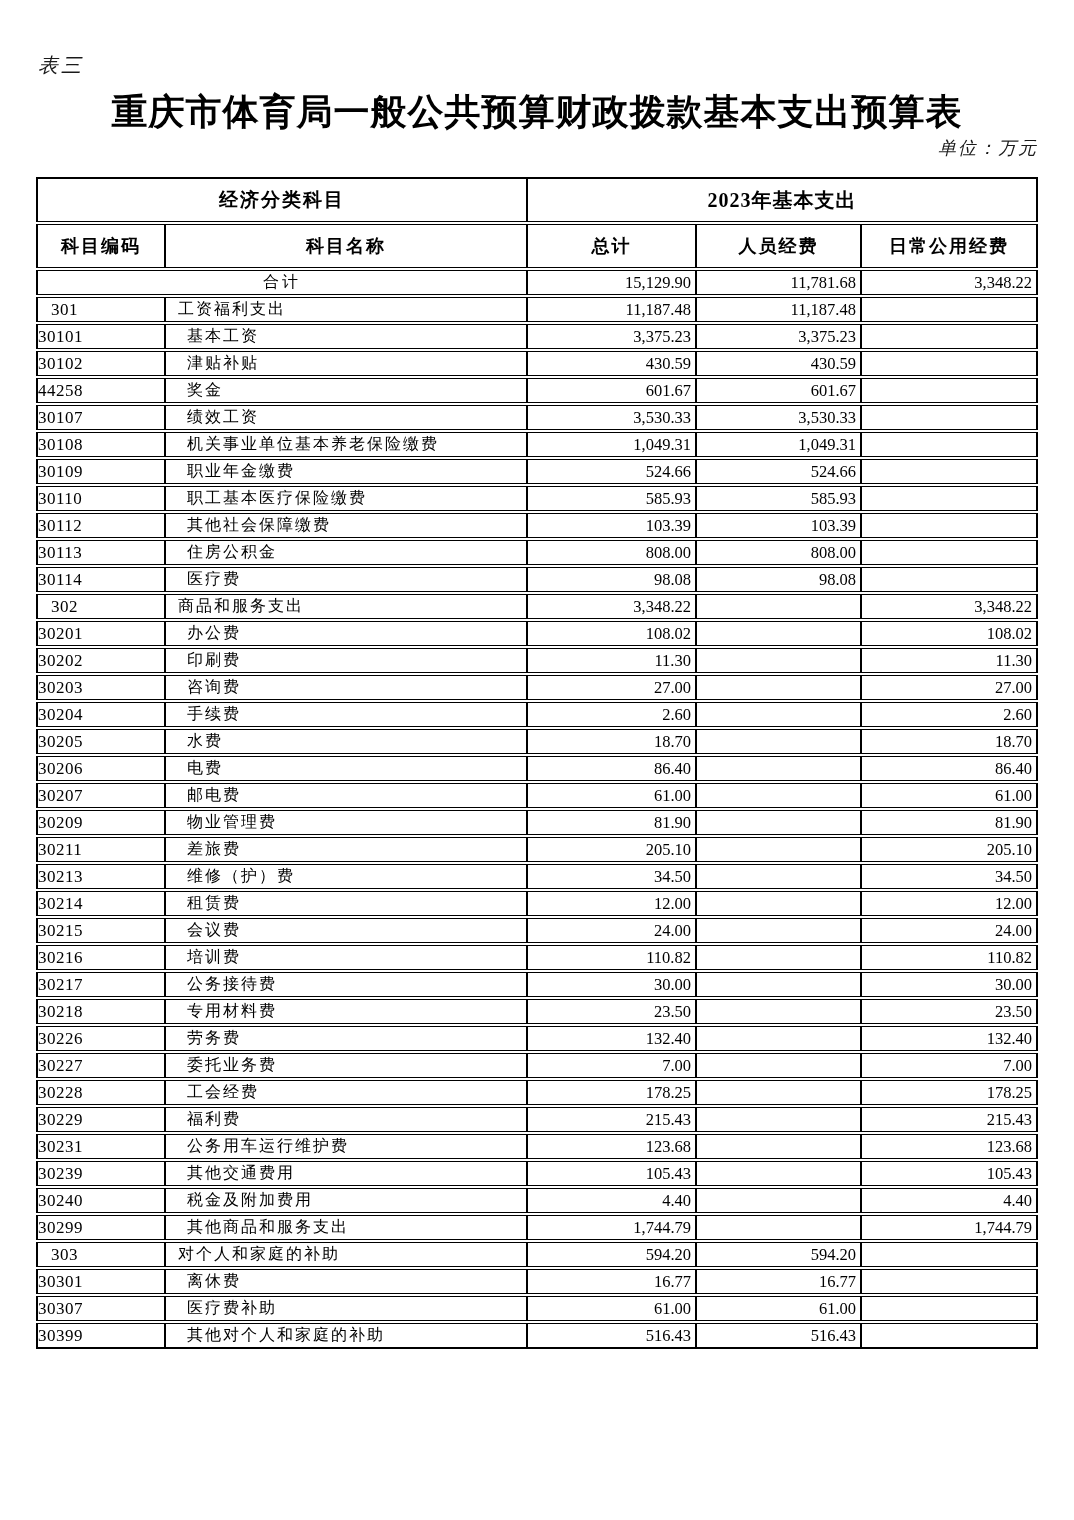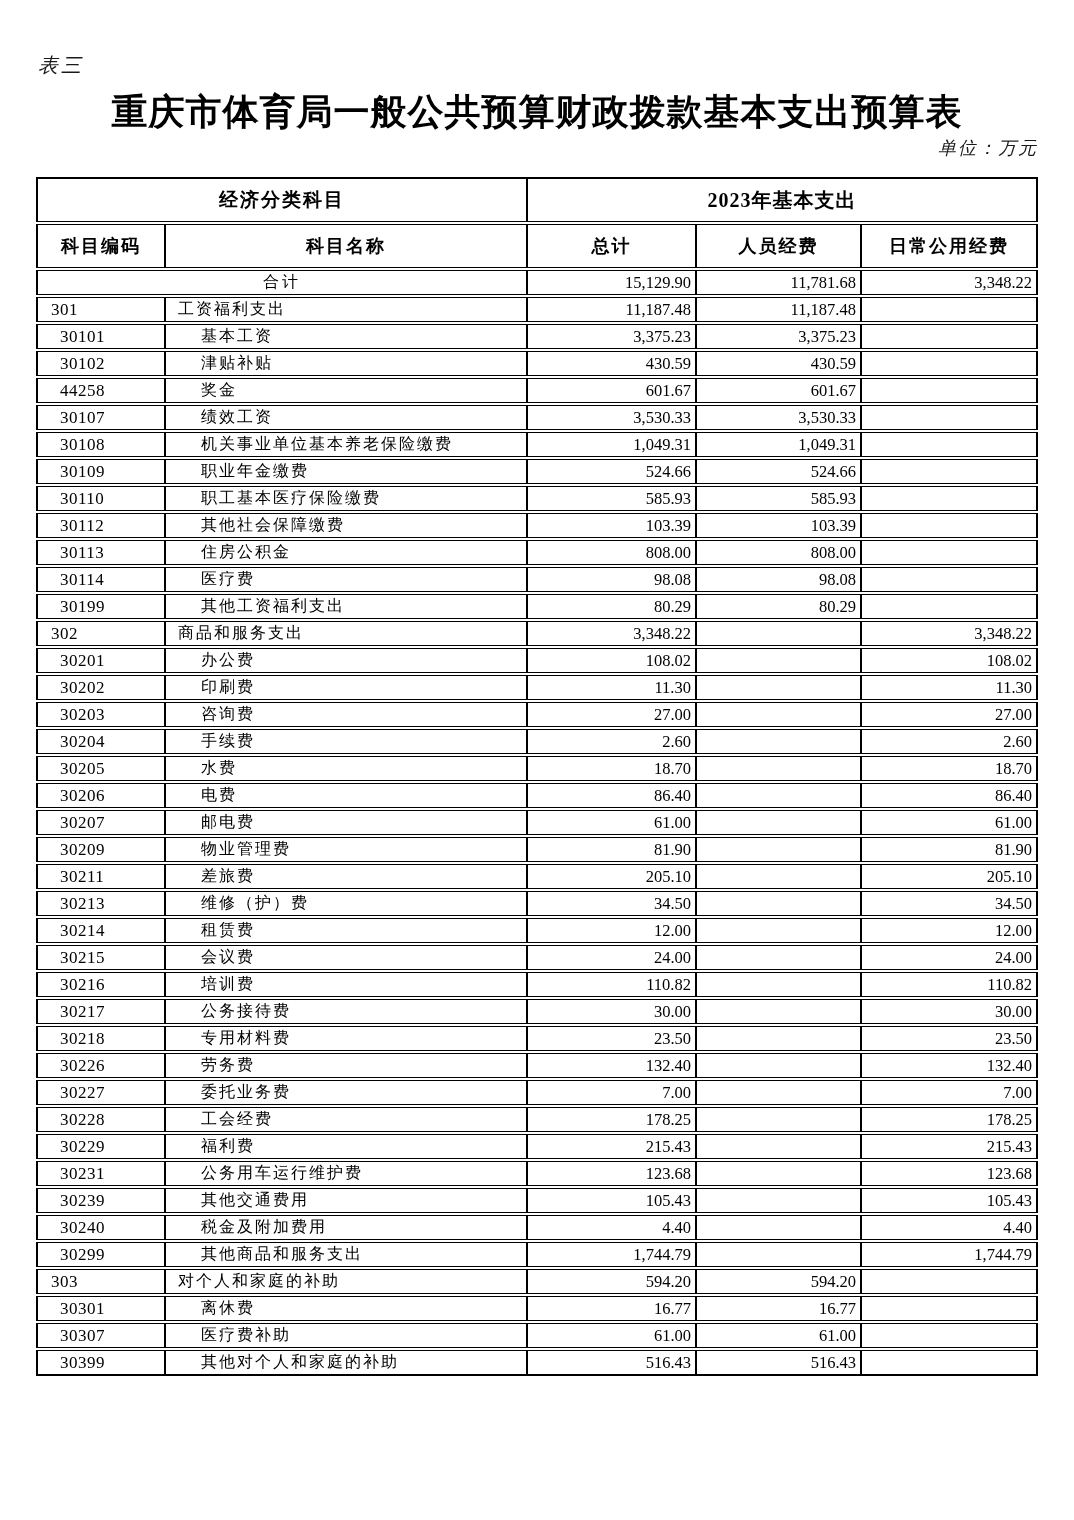--- a/index.html
+++ b/index.html
@@ -52,24 +52,24 @@
   }
   thead th.group-head{font-size:19px;}
   thead th.group-right{
     font-family:"Liberation Serif","DejaVu Serif",serif;
     letter-spacing:1px;font-size:20px;
   }
 
   tbody td{height:23px;font-size:16px;vertical-align:middle;}
   .code-cell{text-align:left;letter-spacing:0.5px;font-size:17px;}
   .code-cell.section{padding-left:13px;}
-  .code-cell.item{padding-left:22px;}
+  .code-cell.item{}
   .name-cell{text-align:left;letter-spacing:2px;}
   .name-cell.section{padding-left:12px;}
-  .name-cell.item{padding-left:35px;margin-left:12px;}
+  .name-cell.item{padding-left:21px;margin-left:12px;}
   .name-cell.total-label{text-align:center;letter-spacing:3px;}
   .num-cell{text-align:right;padding-right:4px;font-size:16.5px;}
 </style>
 </head>
 <body>
 
 <div class="page">
 
   <div class="corner-label">表三</div>
 
@@ -176,27 +176,20 @@
           <td class="num-cell"></td>
         </tr>
         <tr>
           <td class="code-cell item">30114</td>
           <td class="name-cell item">医疗费</td>
           <td class="num-cell">98.08</td>
           <td class="num-cell">98.08</td>
           <td class="num-cell"></td>
         </tr>
         <tr>
-          <td class="code-cell item">30199</td>
-          <td class="name-cell item">其他工资福利支出</td>
-          <td class="num-cell">80.29</td>
-          <td class="num-cell">80.29</td>
-          <td class="num-cell"></td>
-        </tr>
-        <tr>
           <td class="code-cell section">302</td>
           <td class="name-cell section">商品和服务支出</td>
           <td class="num-cell">3,348.22</td>
           <td class="num-cell"></td>
           <td class="num-cell">3,348.22</td>
         </tr>
         <tr>
           <td class="code-cell item">30201</td>
           <td class="name-cell item">办公费</td>
           <td class="num-cell">108.02</td>

